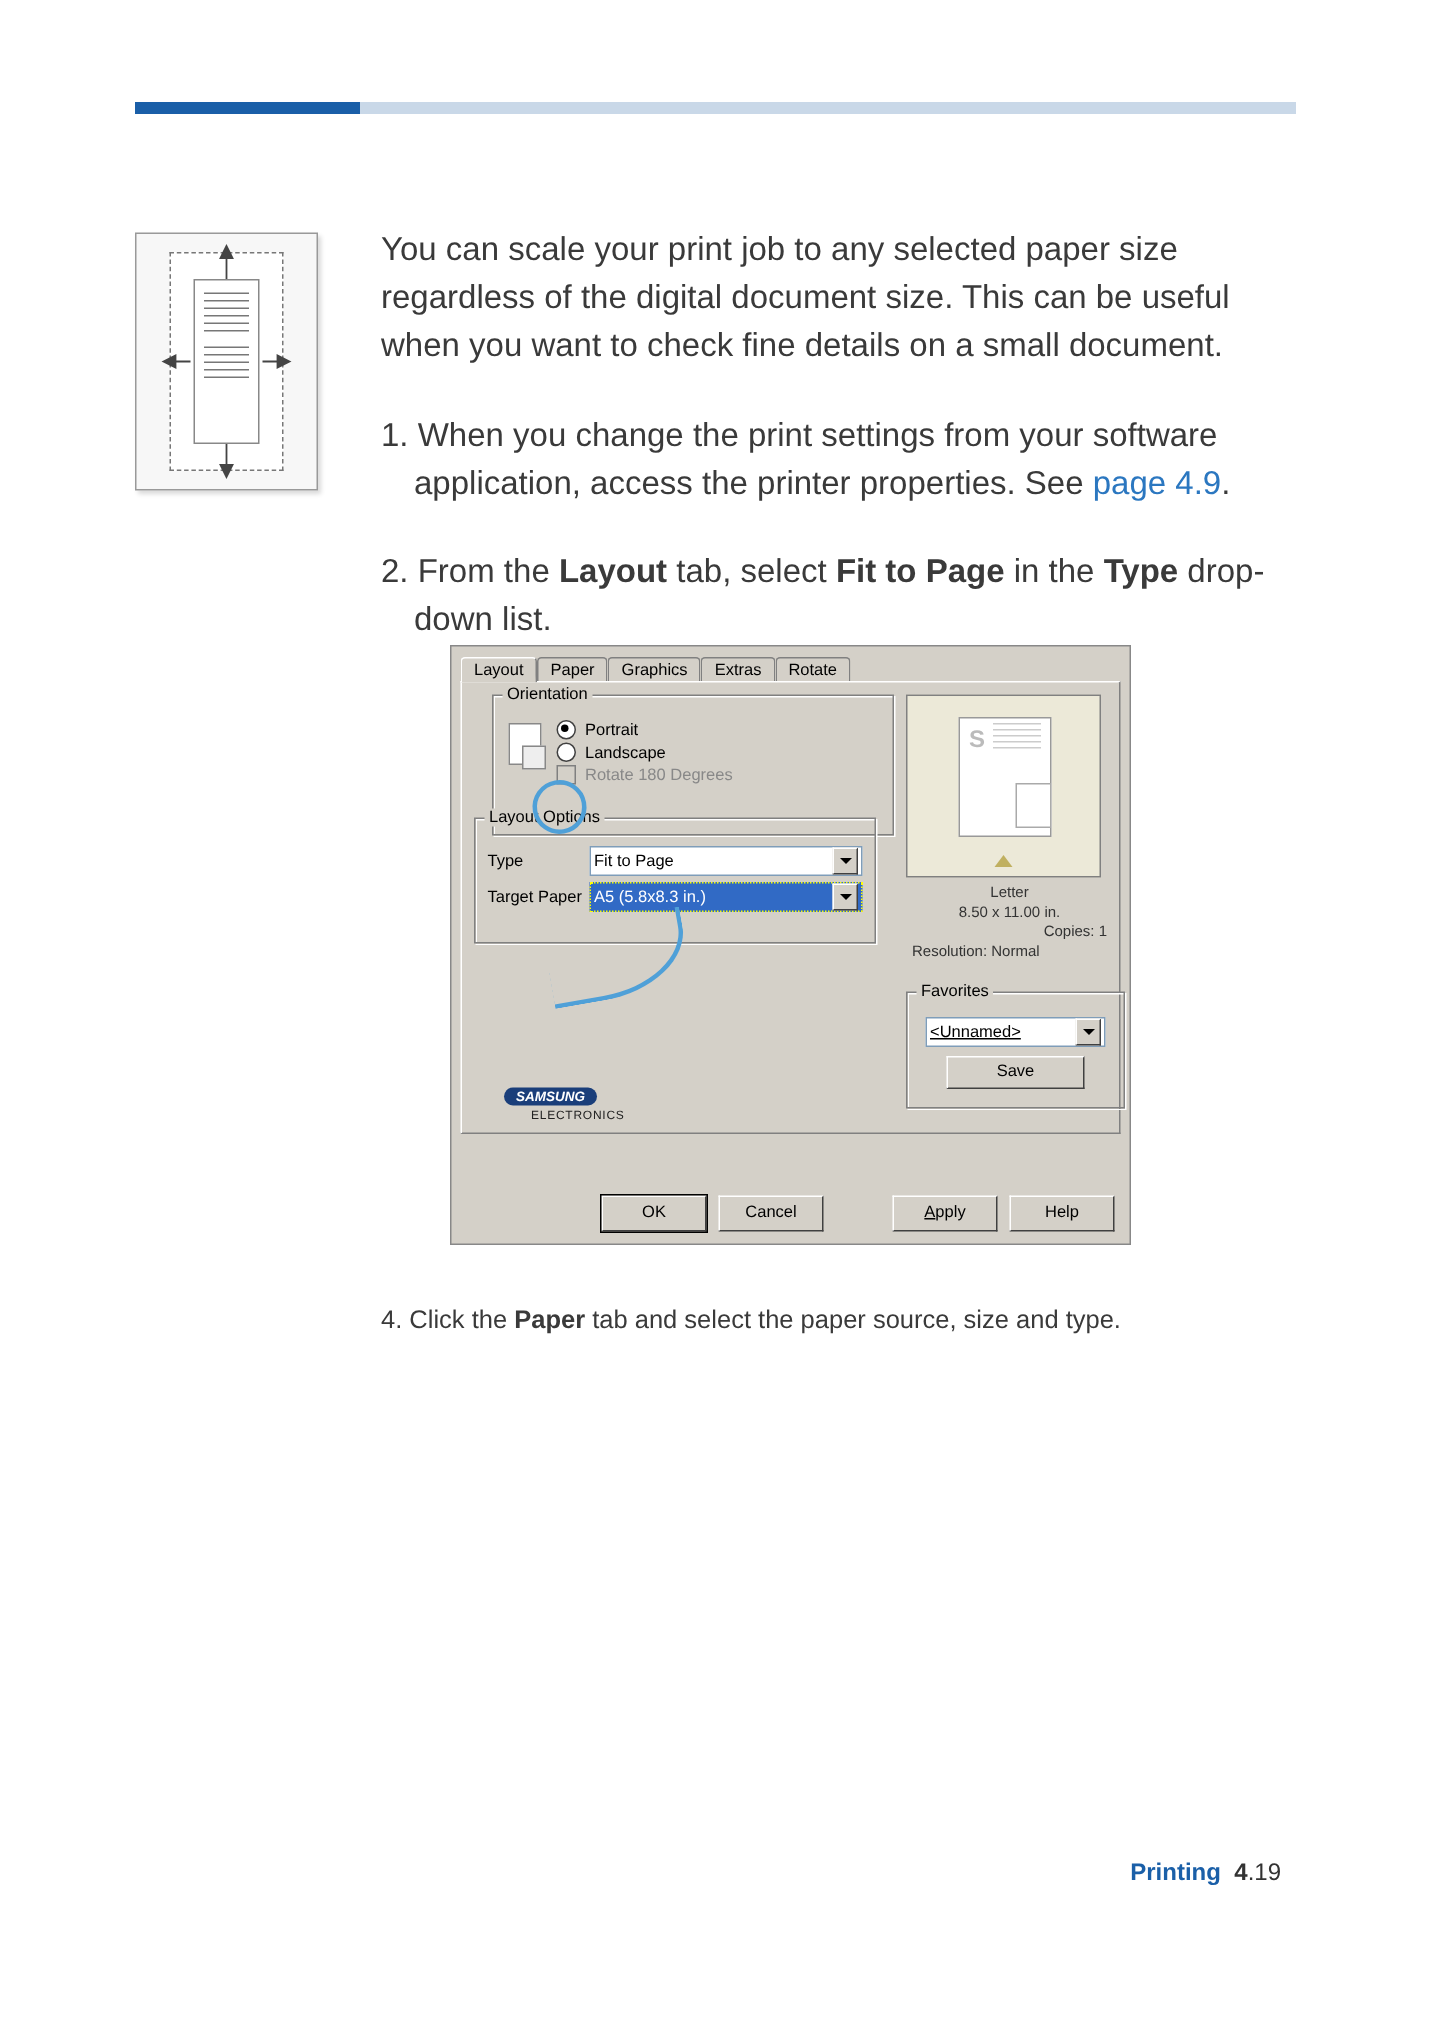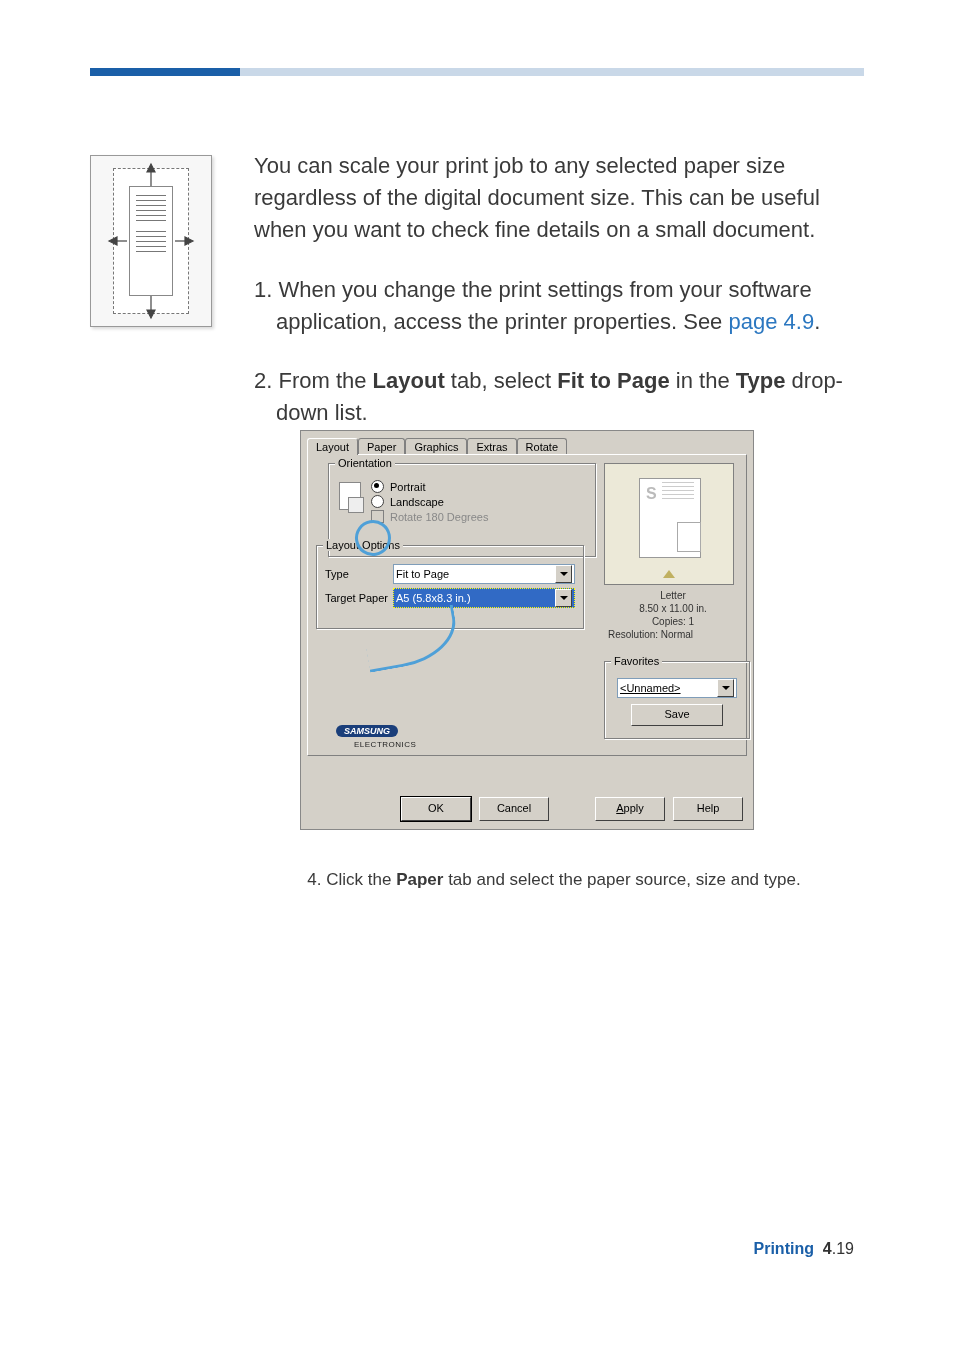--- a/index.html
+++ b/index.html
@@ -173,21 +173,20 @@
   .callout-tail.t1{ top:612px; left:365px; transform: rotate(-10deg);}
 
   .after-dlg {
     position:absolute;
     top: 868px;
     left: 254px;
     right: 100px;
     font-size: 17px;
     line-height:1.45;
     color:#3a3a3a;
-    text-align:center;
   }
   .after-dlg .num-item{ margin:0 0 28px 0; padding-left:22px; text-indent:-22px;}
   .footer {
     position:absolute;
     bottom: 90px;
     right: 100px;
     font-size: 16px;
     color:#333;
   }
   .footer .lbl{ font-weight:bold; color:#1a5fa8;padding-left:10px; }
@@ -292,21 +291,21 @@
             <div></div>
             <div></div>
           </div>
       </div>
       <div class="mini"></div>
       <div class="arrow-up"></div>
     </div>
     <div class="info-text">
       <div>Letter</div>
       <div>8.50 x 11.00 in.</div>
-      <div style="text-align:center">Copies: 1</div>
+      <div style="text-align:right">Copies: 1</div>
       <div style="text-align:left">Resolution: Normal</div>
     </div>
 
     <div class="groupbox gb-fav">
       <span class="legend">Favorites</span>
       <div class="dropdown fav-dd">
         <span>&lt;Unnamed&gt;</span>
         <span class="dd-btn"></span>
       </div>
       <div class="fav-save">Save</div>

